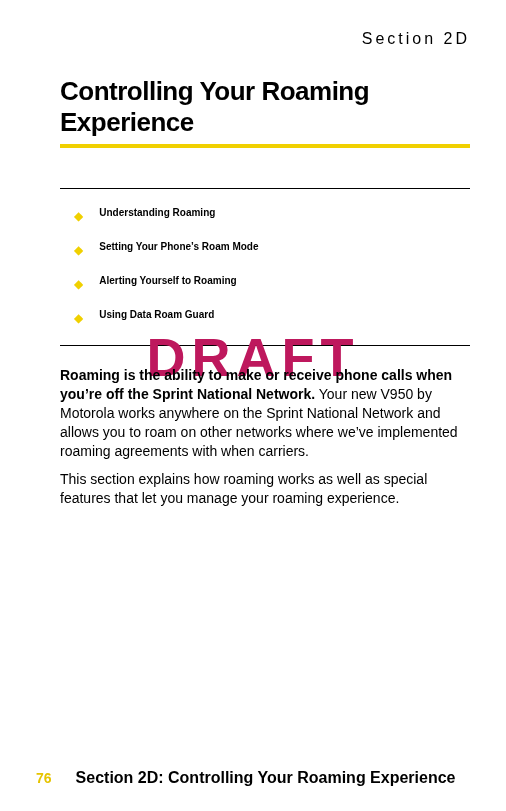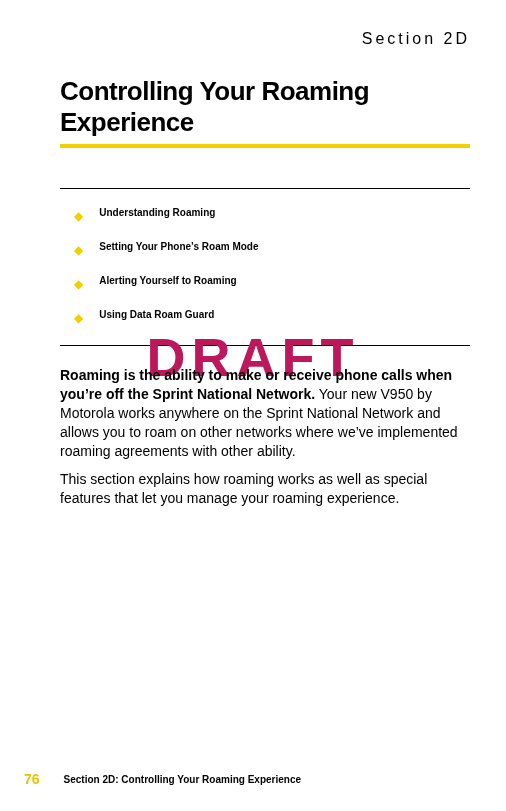--- a/index.html
+++ b/index.html
@@ -101,33 +101,33 @@
       font-size: 14px;
       line-height: 1.35;
     }
     .para1 { margin-bottom: 10px; }
     .para2 { margin-bottom: 10px; }
     .footer {
       position: absolute;
       left: 0;
       bottom: 24px;
       width: 100%;
-      padding-left: 24px;
+      padding-left: 36px;
       display: flex;
       align-items: center;
       gap: 24px;
       margin-top: 16px;
     }
     .page-num {
       font-size: 14px;
       font-weight: bold;
       color: #e6c400;
     }
     .footer-text {
-      font-size: 10px;
+      font-size: 16px;
       font-weight: bold;
     }
   </style>
 </head>
 <body>
 
 <div class="page">
 
   <div class="section-label">Section 2D</div>
 
@@ -156,21 +156,21 @@
   </ul>
 
   <div class="thin-rule-2"></div>
 
   <div class="watermark">
     <div class="wm-line1">DRAFT</div>
   </div>
 
   <div class="body-block">
     <p class="para1">
-      <strong>Roaming is the ability to make or receive phone calls when you’re off the Sprint National Network.</strong><span> Your new V950 by Motorola works anywhere on the Sprint National Network and allows you to roam on other networks where we’ve implemented roaming agreements with other ability.</span>
+      <strong>Roaming is the ability to make or receive phone calls when you’re off the Sprint National Network.</strong><span> Your new V950 by Motorola works anywhere on the Sprint National Network and allows you to roam on other networks where we’ve implemented roaming agreements with when carriers.</span>
     </p>
     <p class="para2">This section explains how roaming works as well as special features that let you manage your roaming experience.</p>
   </div>
 
   <div class="footer">
     <span class="page-num">76</span>
     <span class="footer-text">Section 2D: Controlling Your Roaming Experience</span>
   </div>
 
 </div>

